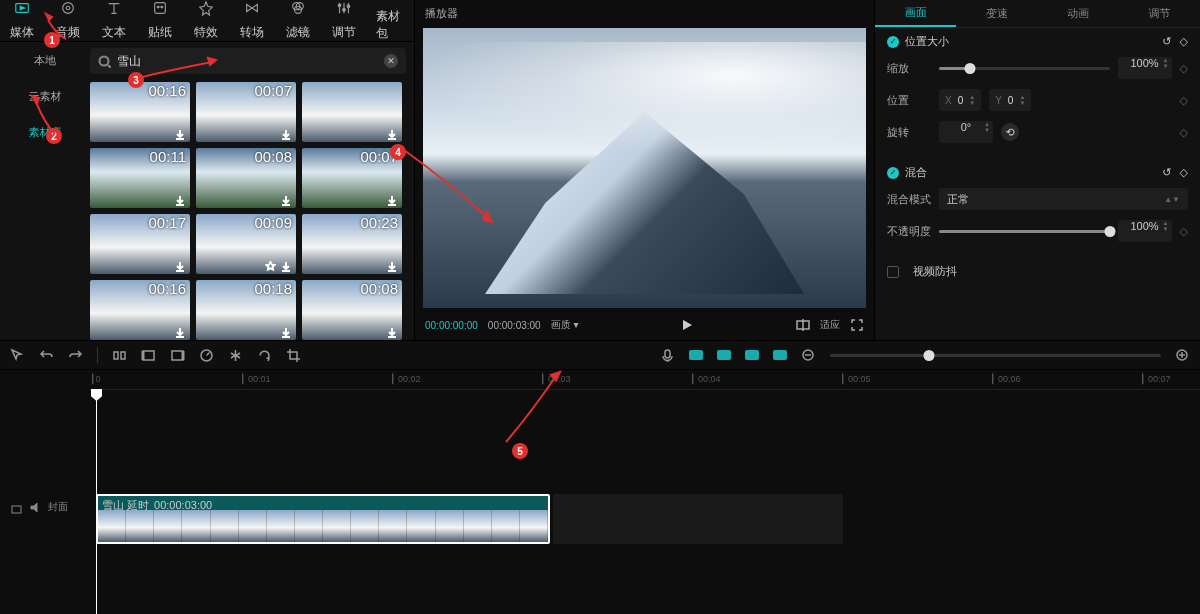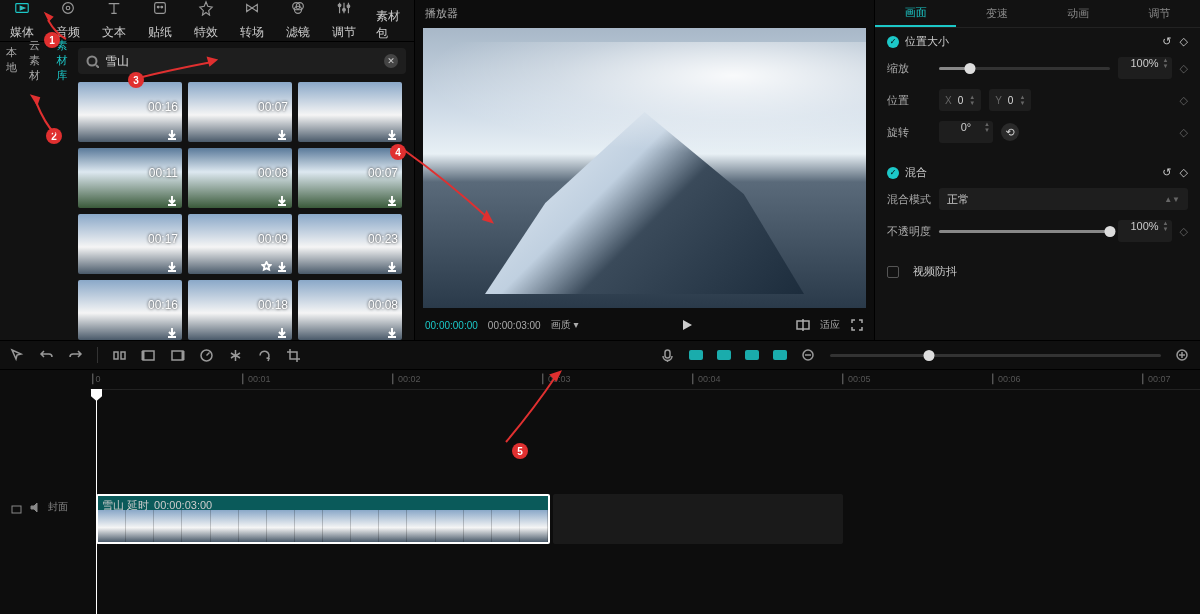--- a/index.html
+++ b/index.html
@@ -12,34 +12,34 @@
 
 .media-panel{width:415px;background:#121212;border-right:1px solid #000}
 .top-tabs{display:flex;height:42px;border-bottom:1px solid #000;padding:0 8px;gap:18px}
 .top-tab{display:flex;flex-direction:column;align-items:center;justify-content:center;width:28px;cursor:pointer;color:#999}
 .top-tab svg{width:18px;height:18px;fill:none;stroke:#999;stroke-width:1.3}
 .top-tab.active svg{stroke:#1cc8c8}
 .top-tab span{font-size:12px;margin-top:8px}
 .top-tab.active{color:#1cc8c8}
 
 .media-body{display:flex;height:298px}
-.side-tabs{width:78px;display:flex;flex-direction:row}
+.side-tabs{width:90px;display:flex;flex-direction:column}
 .side-tab{height:30px;display:flex;align-items:center;justify-content:center;cursor:pointer;font-size:11px;color:#aaa;margin:3px 6px;border-radius:3px}
 .side-tab.active{color:#1cc8c8}
 
 .search-area{flex:1;display:flex;flex-direction:column;padding:6px 8px 0 0}
 .search-box{display:flex;align-items:center;background:#1e1e1e;border-radius:4px;height:26px;padding:0 8px;margin-bottom:8px}
 .search-box svg{width:13px;height:13px;stroke:#888;fill:none;stroke-width:2}
 .search-box input{background:none;border:none;outline:none;flex:1;margin-left:6px;color:#ddd;font-size:12px}
 .search-box .clear{width:14px;height:14px;border-radius:50%;background:#444;display:flex;align-items:center;justify-content:center;cursor:pointer;font-size:9px}
 
 .grid{flex:1;overflow:hidden;display:grid;grid-template-columns:repeat(3,1fr);gap:6px;padding-right:4px}
 .thumb{position:relative;height:60px;background:linear-gradient(180deg,#5a7a9a 0%,#dde8f0 40%,#3a5a3a 100%);border-radius:2px;cursor:pointer}
 .thumb.snowy{background:linear-gradient(180deg,#8aa8c8 0%,#f5f5f5 55%,#4a5a6a 100%)}
-.thumb .dur{position:absolute;top:18px;right:4px;font-size:12px;color:#fff;text-shadow:0 0 3px #000}
+.thumb .dur{position:absolute;top:0;right:4px;font-size:15px;color:#fff;text-shadow:0 0 3px #000}
 .thumb .dl{position:absolute;bottom:2px;right:4px;width:12px;height:12px;stroke:#fff;fill:none;stroke-width:2}
 .thumb .star{position:absolute;bottom:2px;right:20px;width:11px;height:11px;stroke:#fff;fill:none;stroke-width:2}
 
 
 .player-panel{flex:1;background:#0d0d0d;min-width:0;border-right:1px solid #000;display:flex;flex-direction:column}
 .player-head{height:26px;display:flex;align-items:center;padding:0 10px;color:#aaa}
 .viewport{flex:1;margin:2px 8px;background:#222;display:flex;align-items:center;justify-content:center;position:relative;overflow:hidden}
 .mountain{width:100%;height:100%;background:linear-gradient(180deg,#a8b8c8 0%,#d0dce8 30%,#e8f0f5 45%,#5a6a7a 55%,#2a3a4a 100%);position:relative}
 .mountain::before{content:"";position:absolute;left:10%;right:10%;top:30%;bottom:5%;background:linear-gradient(135deg,#f0f5fa 0%,#c0d0e0 40%,#3a4a5a 55%,#1a2a3a 100%);clip-path:polygon(50% 0%,78% 45%,95% 100%,5% 100%,22% 50%)}
 .mountain::after{content:"";position:absolute;left:0;right:0;top:5%;height:40%;background:radial-gradient(ellipse at 70% 30%,rgba(255,255,255,0.9) 0%,rgba(255,255,255,0.3) 40%,transparent 70%)}

